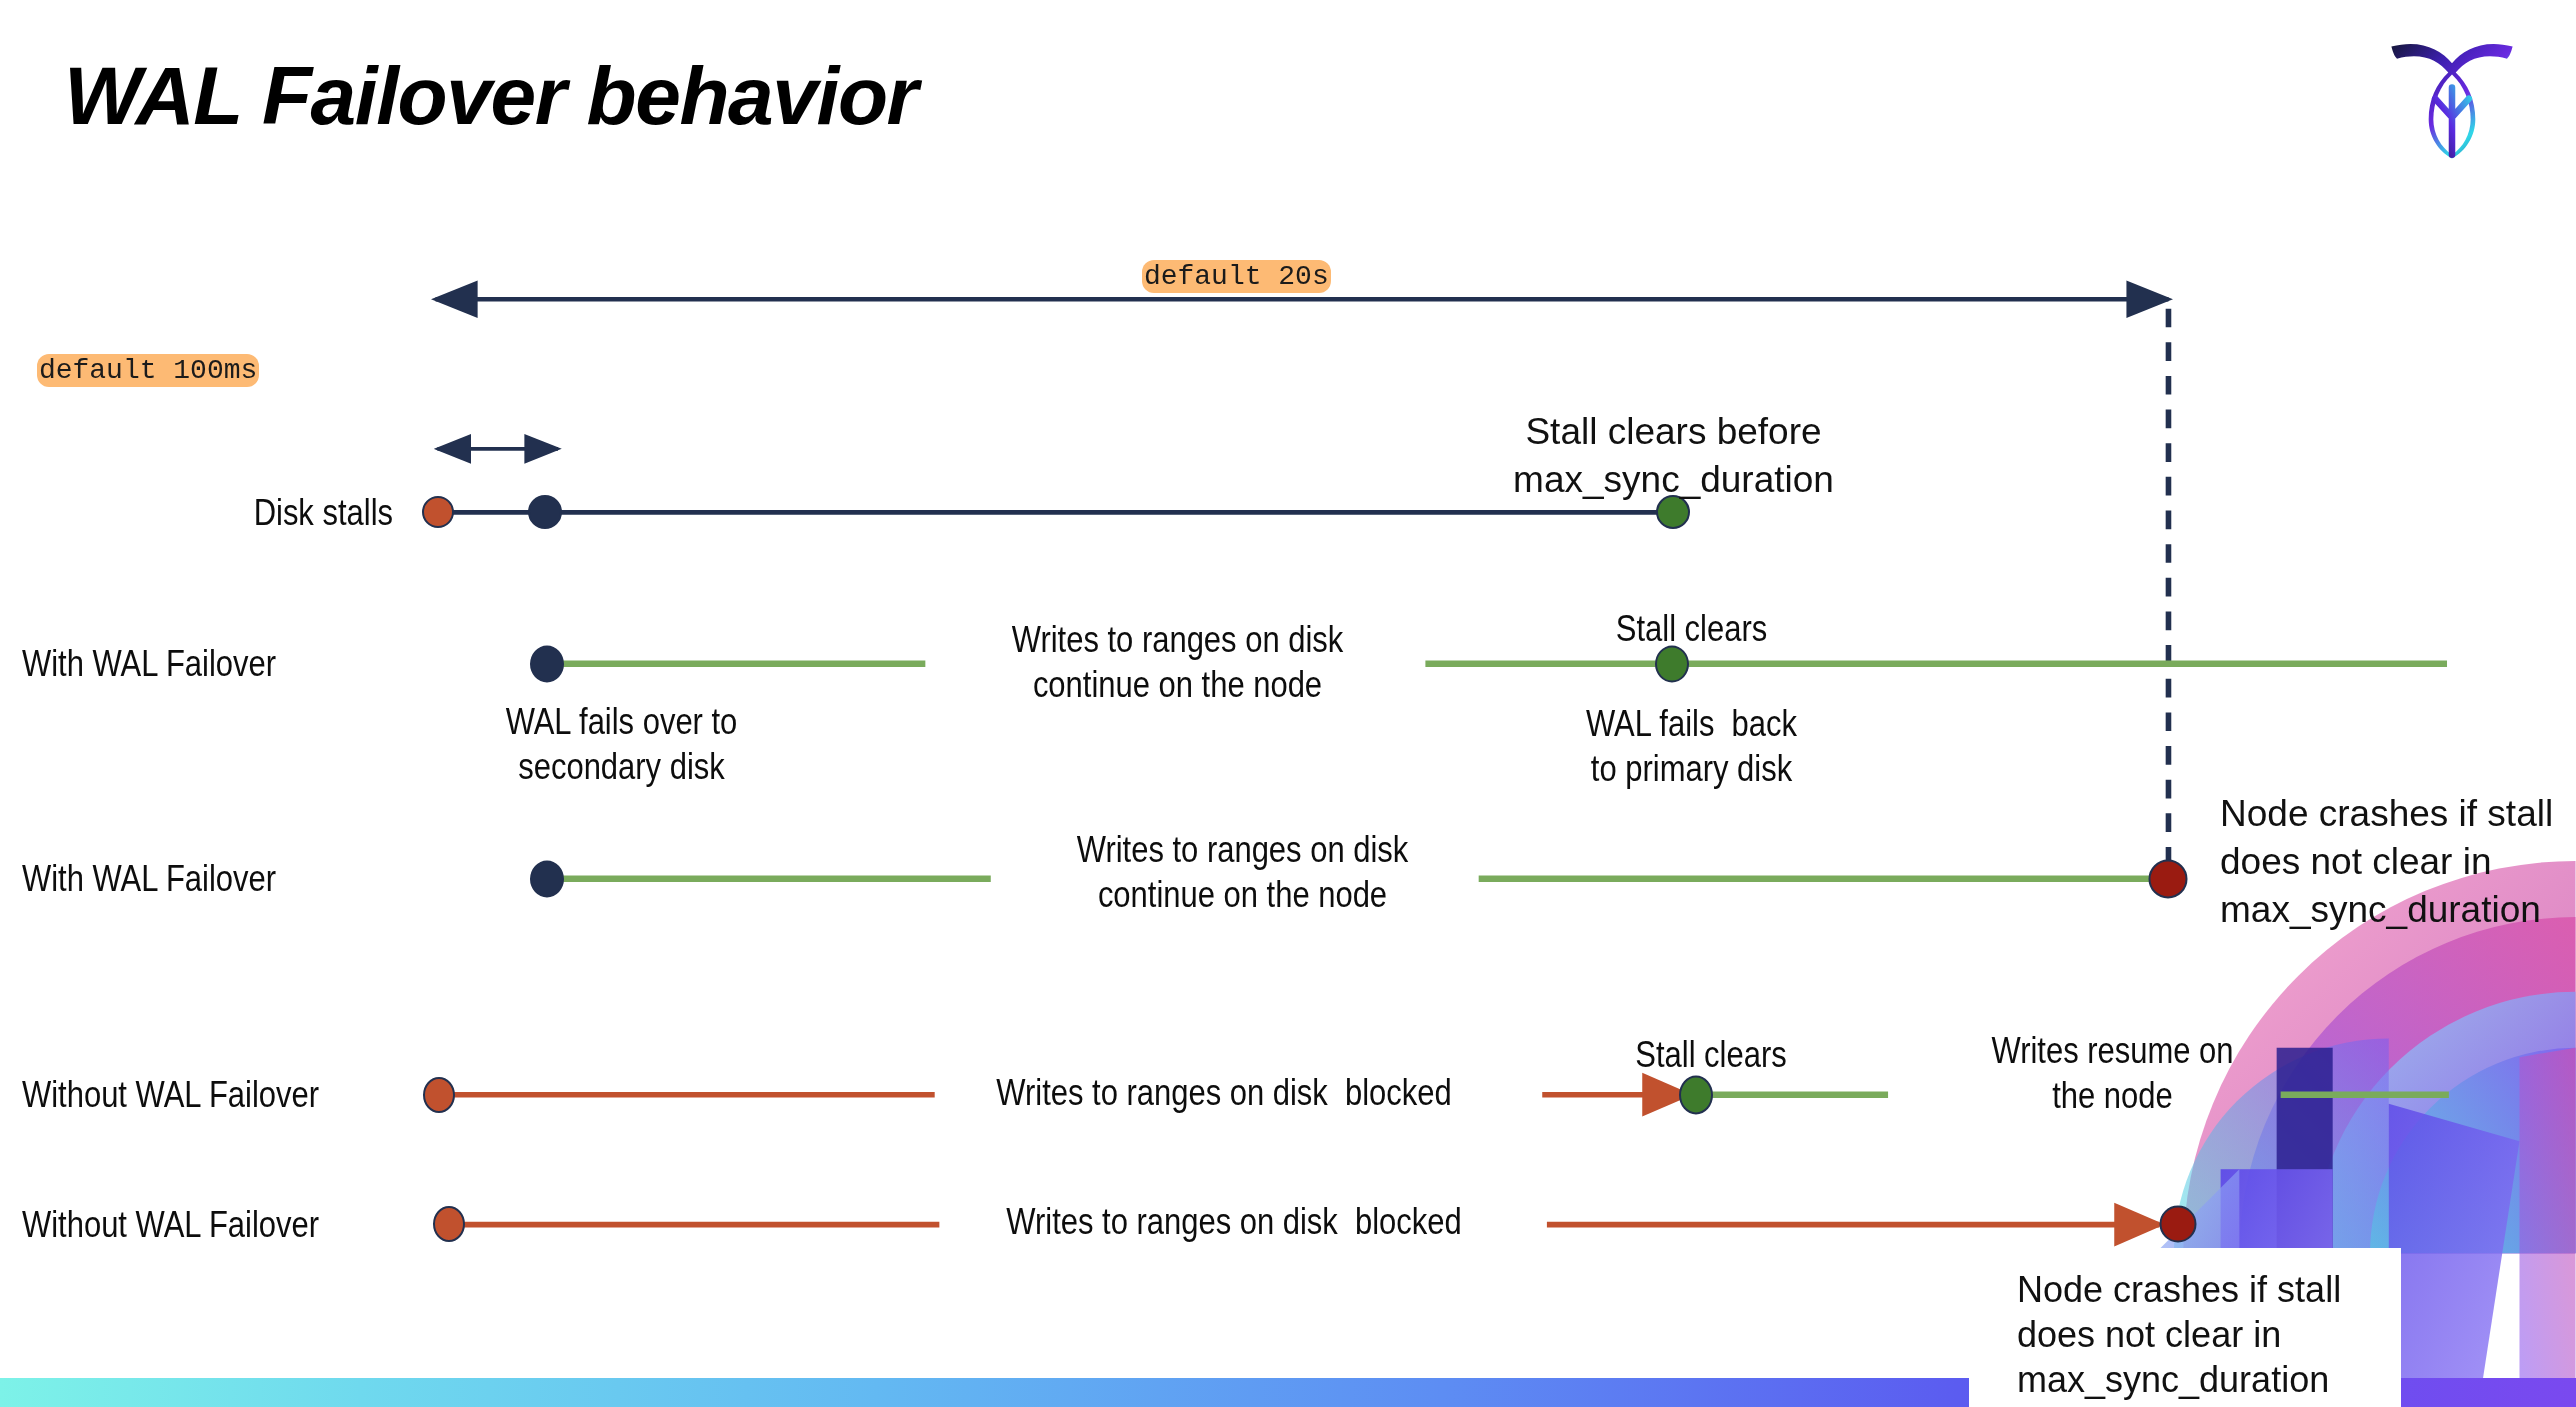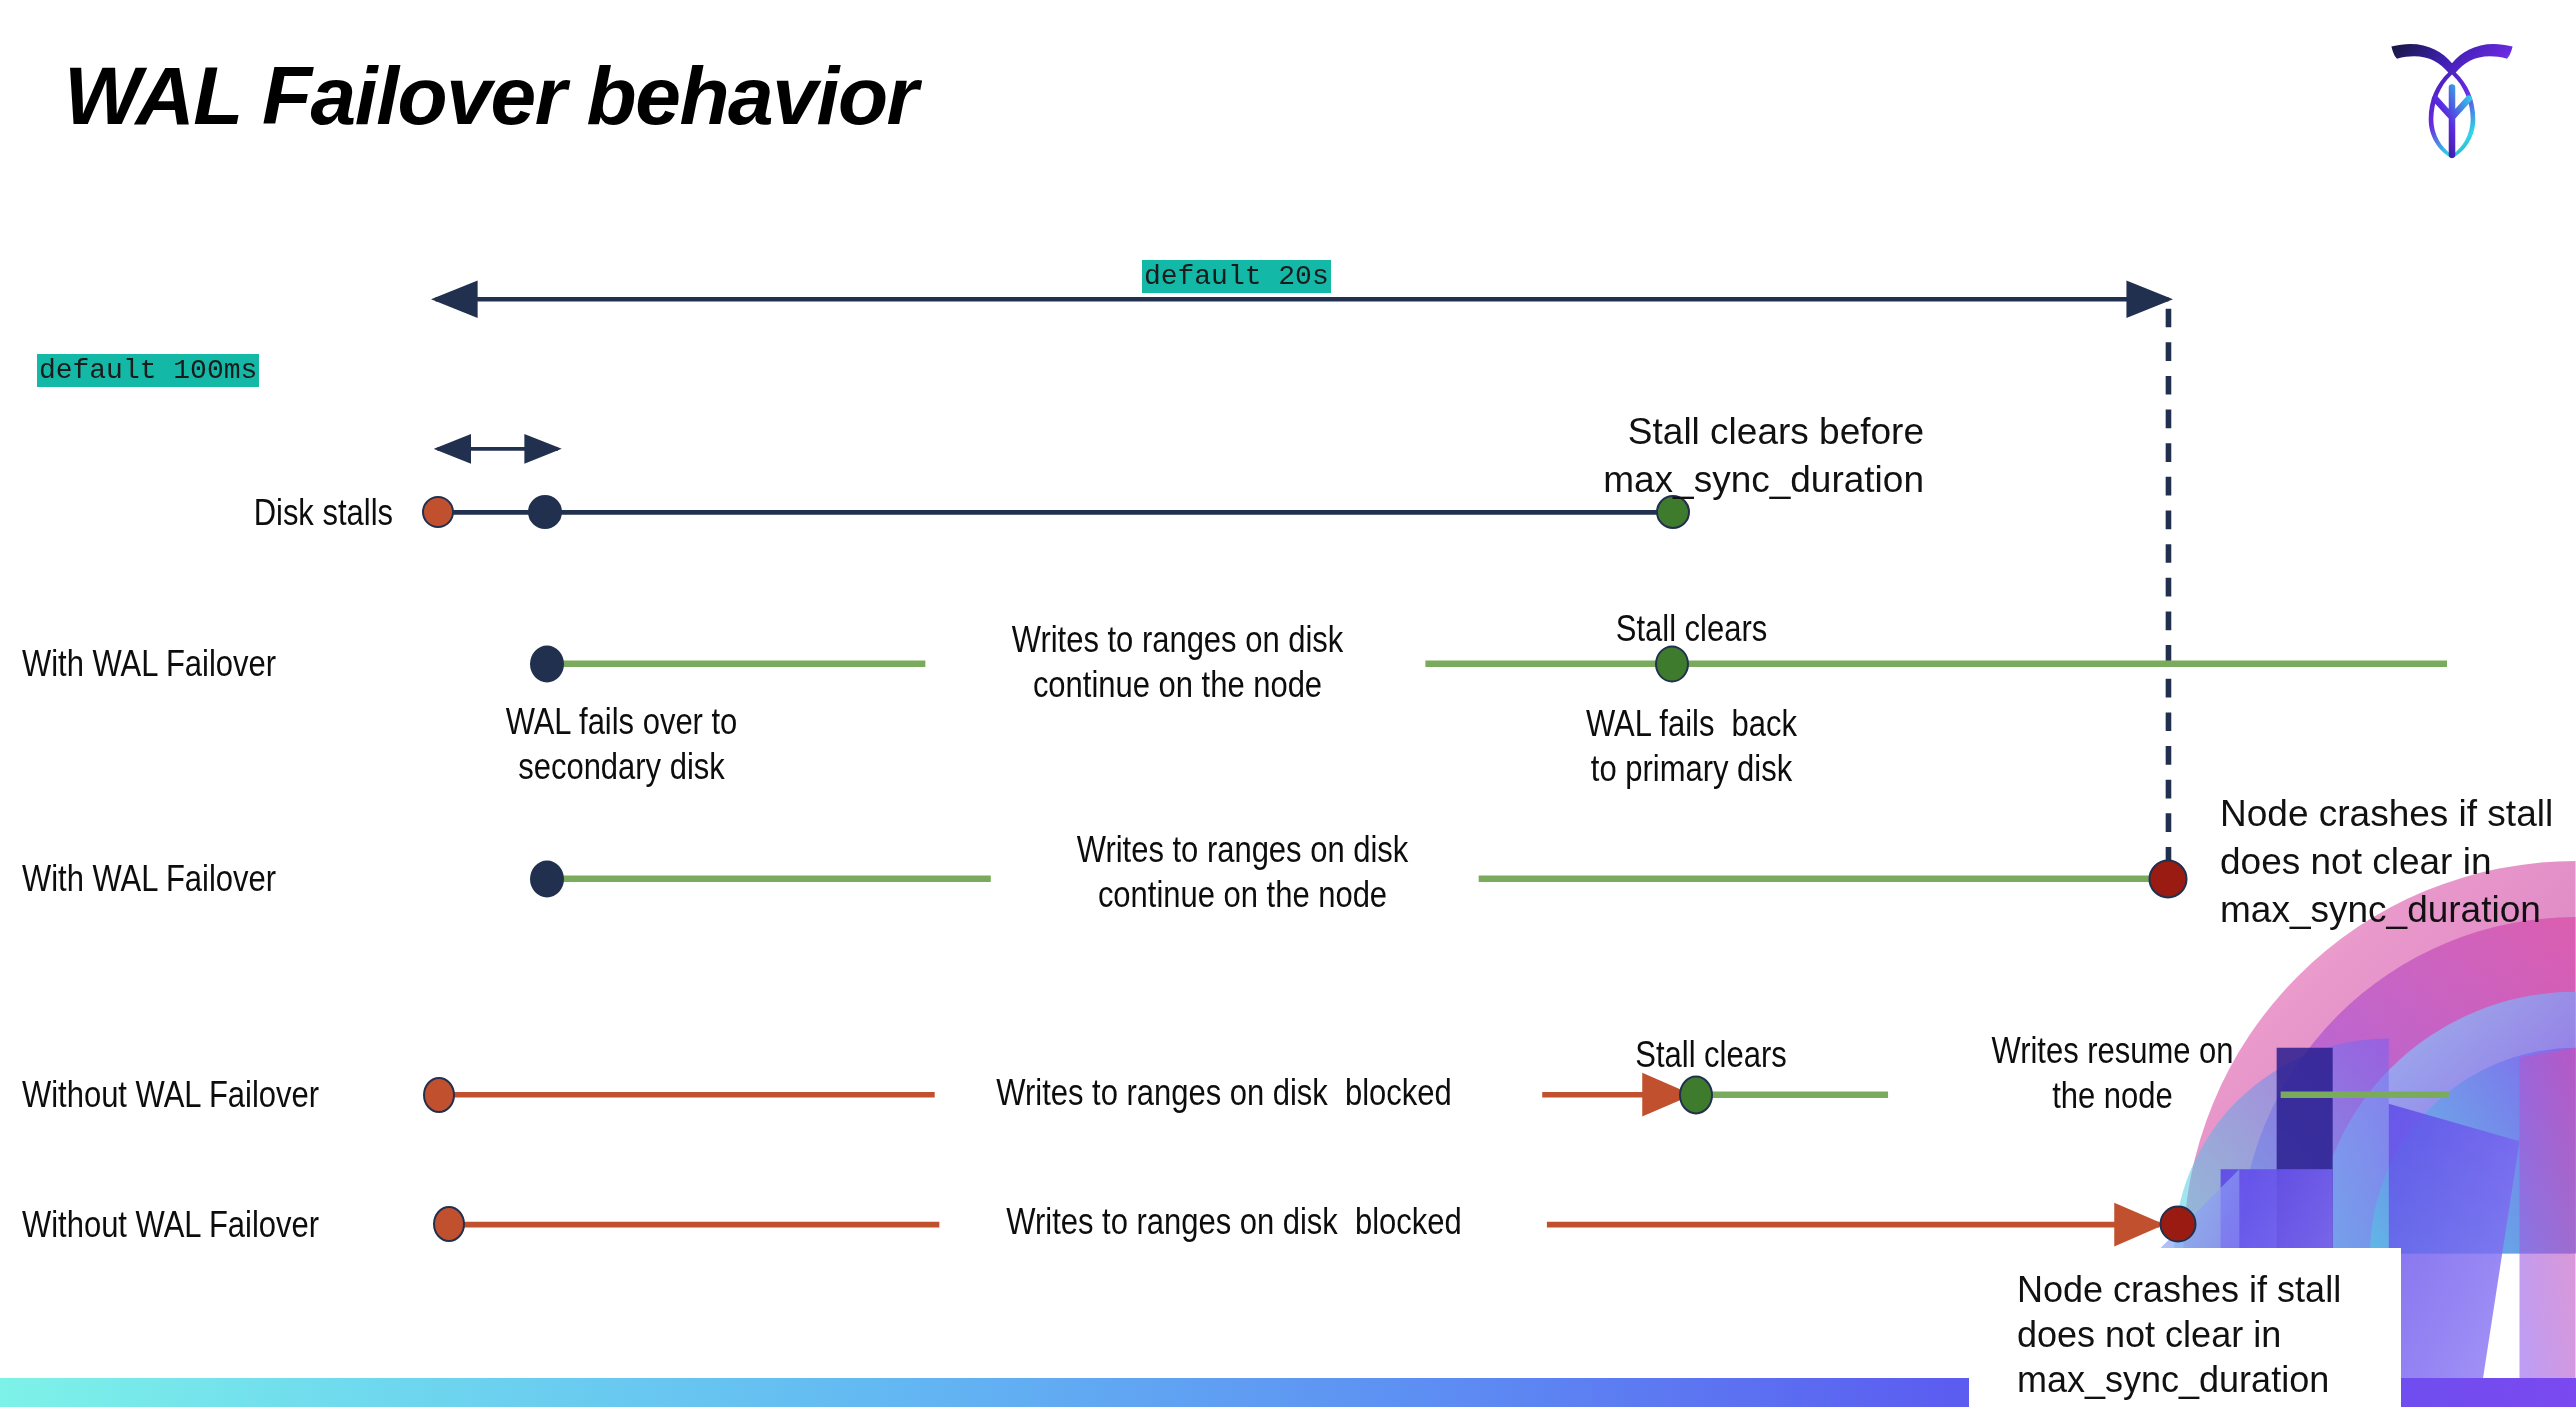--- a/index.html
+++ b/index.html
@@ -69,21 +69,21 @@
 
   
   .code {
     position: absolute;
     font-family: "Liberation Mono", "DejaVu Sans Mono", monospace;
     font-size: 28px;
     line-height: 39px;
     color: #1b1b1b;
     white-space: nowrap;
   }
-  .code span { background: #14b8a6; padding: 0.9px 1.9px; }
+  .code span { background: #fdba74; padding: 0.9px 1.9px; border-radius: 12px; }
 
   
   .lbl {
     position: absolute;
     font-family: "Liberation Sans", sans-serif;
     font-size: 36px;
     line-height: 45px;
     color: #0d0d0d;
     white-space: pre;
     transform: scaleX(0.86);
@@ -231,21 +231,21 @@
   </div>
 
   <div class="code" style="left:37px; top:351px;">
     <div><span>default 100ms</span></div>
   </div>
 
   <div class="lbl r" style="left:0px; top:490px; width:393px;">Disk stalls</div>
   <div class="dot red" style="left:438px; top:512px; width:32px; height:32px;"></div>
   <div class="dot navy" style="left:545px; top:512px; width:34px; height:34px;"></div>
   <div class="dot green" style="left:1673px; top:512px; width:34px; height:34px;"></div>
-  <div class="note" style="left:1531px; top:408px; width:393px; text-align:right;">Stall clears before
+  <div class="note" style="left:1477px; top:408px; width:393px; text-align:center;">Stall clears before
 max_sync_duration</div>
 
   <div class="lbl" style="left:22.4px; top:641px; width:430px;">With WAL Failover</div>
   <div class="dot navy" style="left:547px; top:664px; width:34px; height:37px;"></div>
   <div class="dot green" style="left:1672px; top:664px; width:34px; height:37px;"></div>
   <div class="lbl c" style="left:944px; top:617px; width:467px; line-height:45px;">Writes to ranges on disk
 continue on the node</div>
   <div class="lbl c" style="left:1514px; top:606px; width:355px;">Stall clears</div>
   <div class="lbl c" style="left:397px; top:699px; width:449px; line-height:45px;">WAL fails over to
 secondary disk</div>

